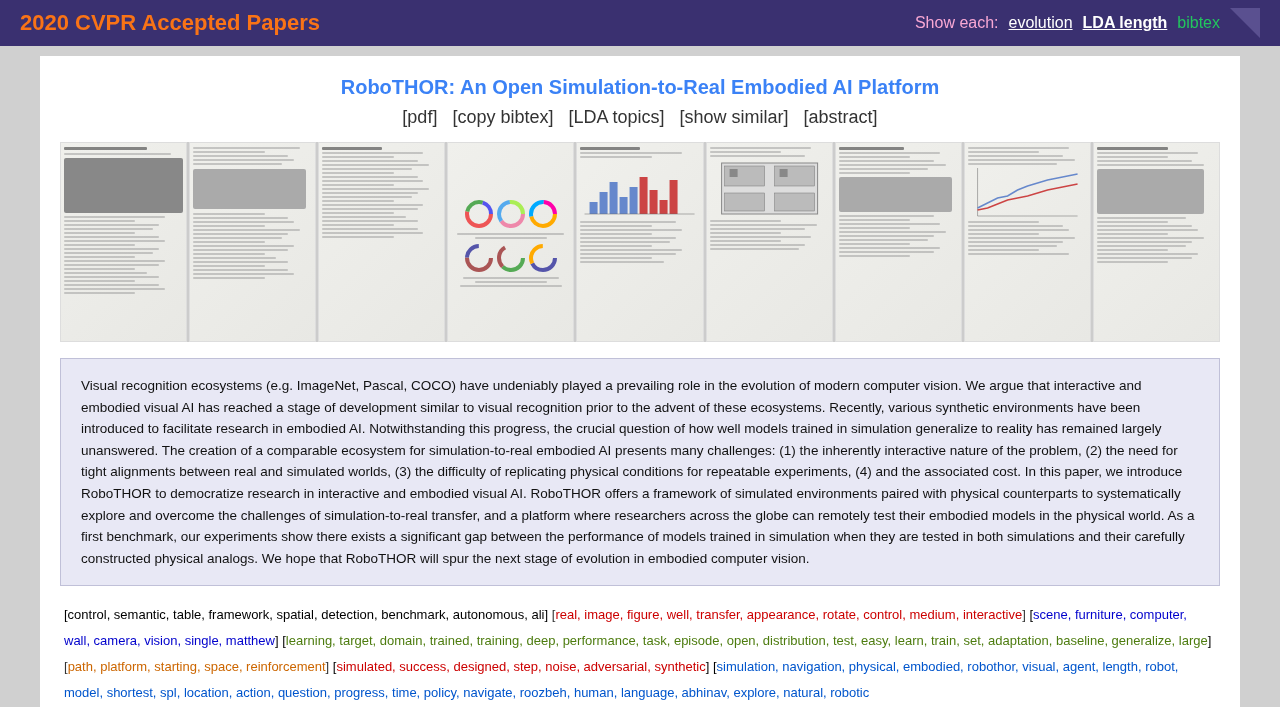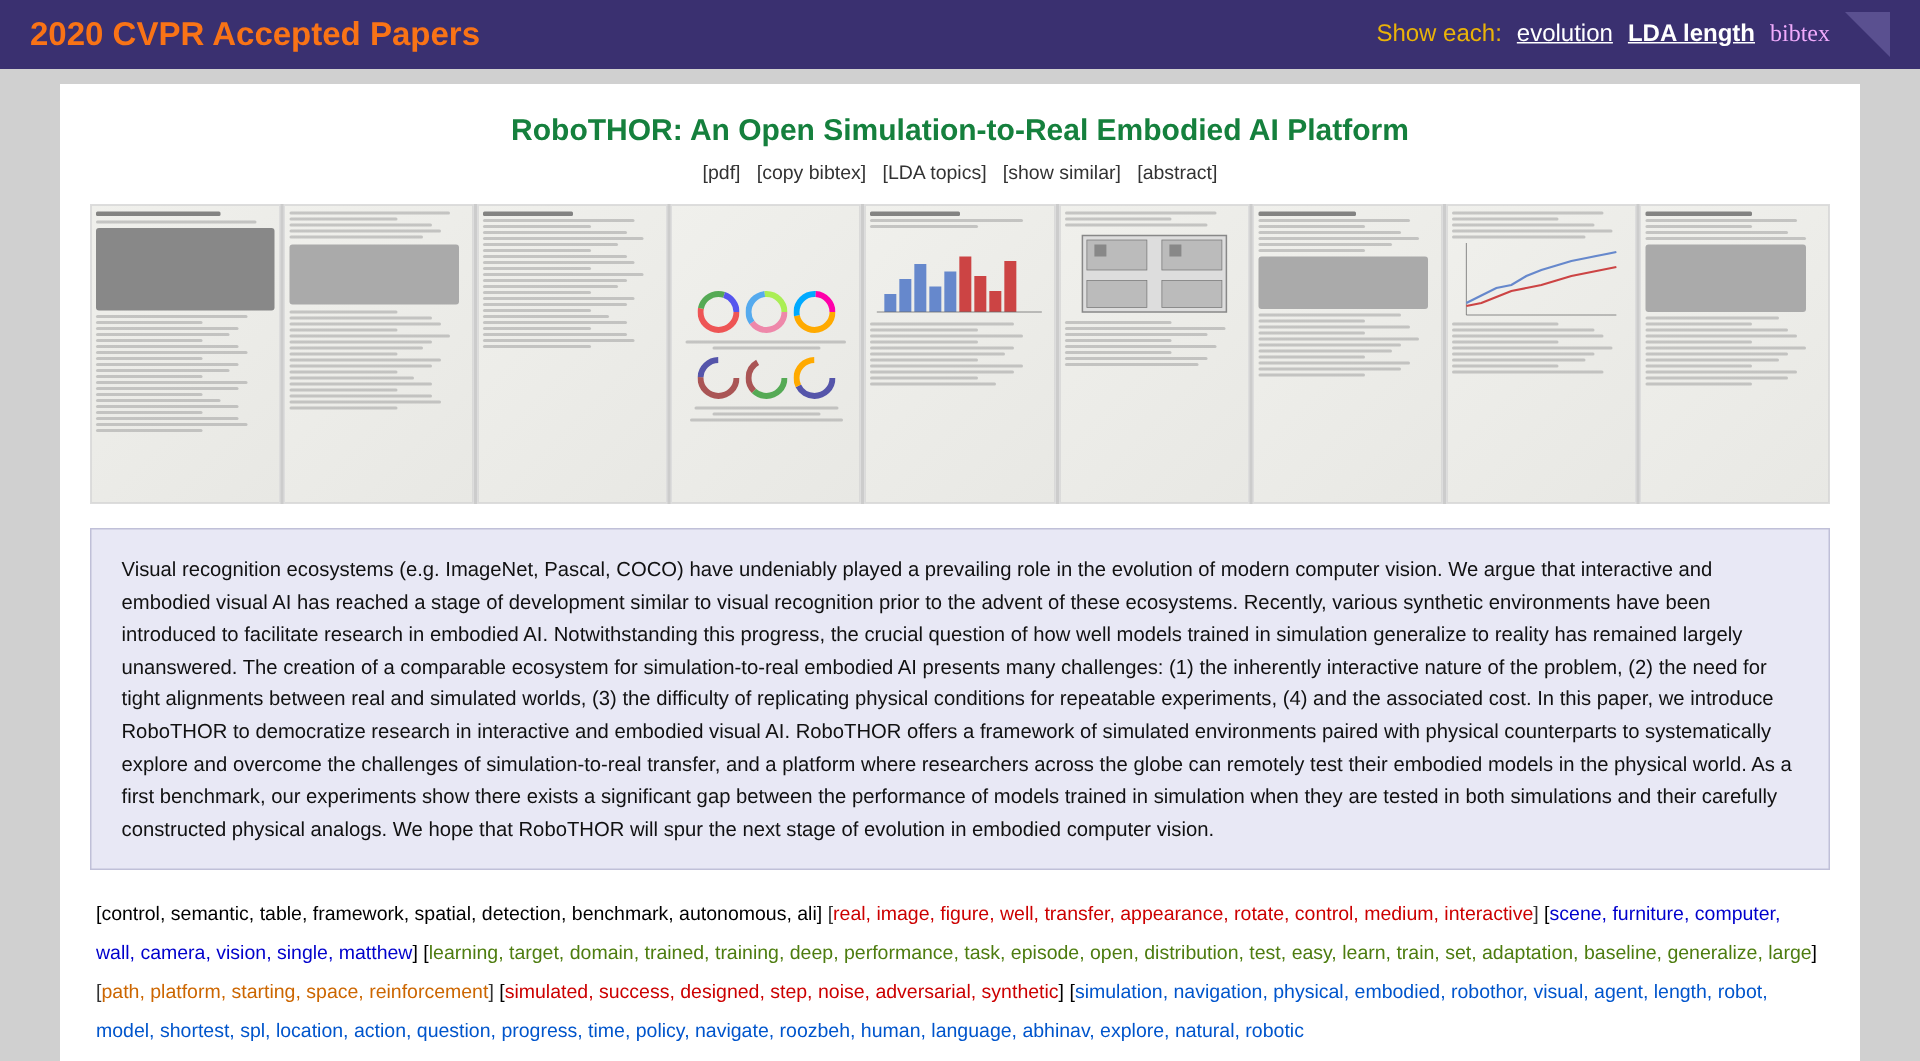--- a/index.html
+++ b/index.html
@@ -20,21 +20,21 @@
       color: #f97316;
       flex: 1;
     }
     #header .show-each {
       display: flex;
       align-items: center;
       gap: 10px;
       font-size: 16px;
       color: #ccc;
     }
-    #header .show-each span { color: #eab308; }
+    #header .show-each span { color: #f9a8d4; }
     #header .show-each a {
       color: white;
       text-decoration: underline;
       font-size: 16px;
       cursor: pointer;
     }
     #header .show-each a.dim {
       color: #aaa;
       text-decoration: none;
     }
@@ -52,33 +52,33 @@
       margin: 10px auto;
       max-width: 1200px;
       padding: 20px;
     }
 
     
     .paper-title {
       text-align: center;
       font-size: 20px;
       font-weight: bold;
-      color: #15803d;
+      color: #3b82f6;
       margin-bottom: 8px;
     }
     .paper-authors {
       text-align: center;
       color: #4a4ab0;
       font-size: 13px;
       margin-bottom: 6px;
       line-height: 1.5;
     }
     .paper-links {
       text-align: center;
-      font-size: 13px;
+      font-size: 18px;
       margin-bottom: 14px;
       color: #333;
     }
     .paper-links a {
       color: #333;
       text-decoration: none;
     }
 
     
     .paper-preview {
@@ -149,21 +149,21 @@
   </style>
 </head>
 <body>
 
 <div id="header">
   <div class="site-title">2020 CVPR Accepted Papers</div>
   <div class="show-each">
     <span>Show each:</span>
     <a>evolution</a>
     <a style="font-weight:bold;">LDA length</a>
-    <a class="dim" style="color:#f0abfc; text-decoration:none;font-family:Liberation Serif, serif;">bibtex</a>
+    <a class="dim" style="color:#22c55e; text-decoration:none;">bibtex</a>
   </div>
   <div class="corner-icon"></div>
 </div>
 
 <div id="main">
 
   <div class="paper-title">RoboTHOR: An Open Simulation-to-Real Embodied AI Platform</div>
 
 
   <div class="paper-links">

